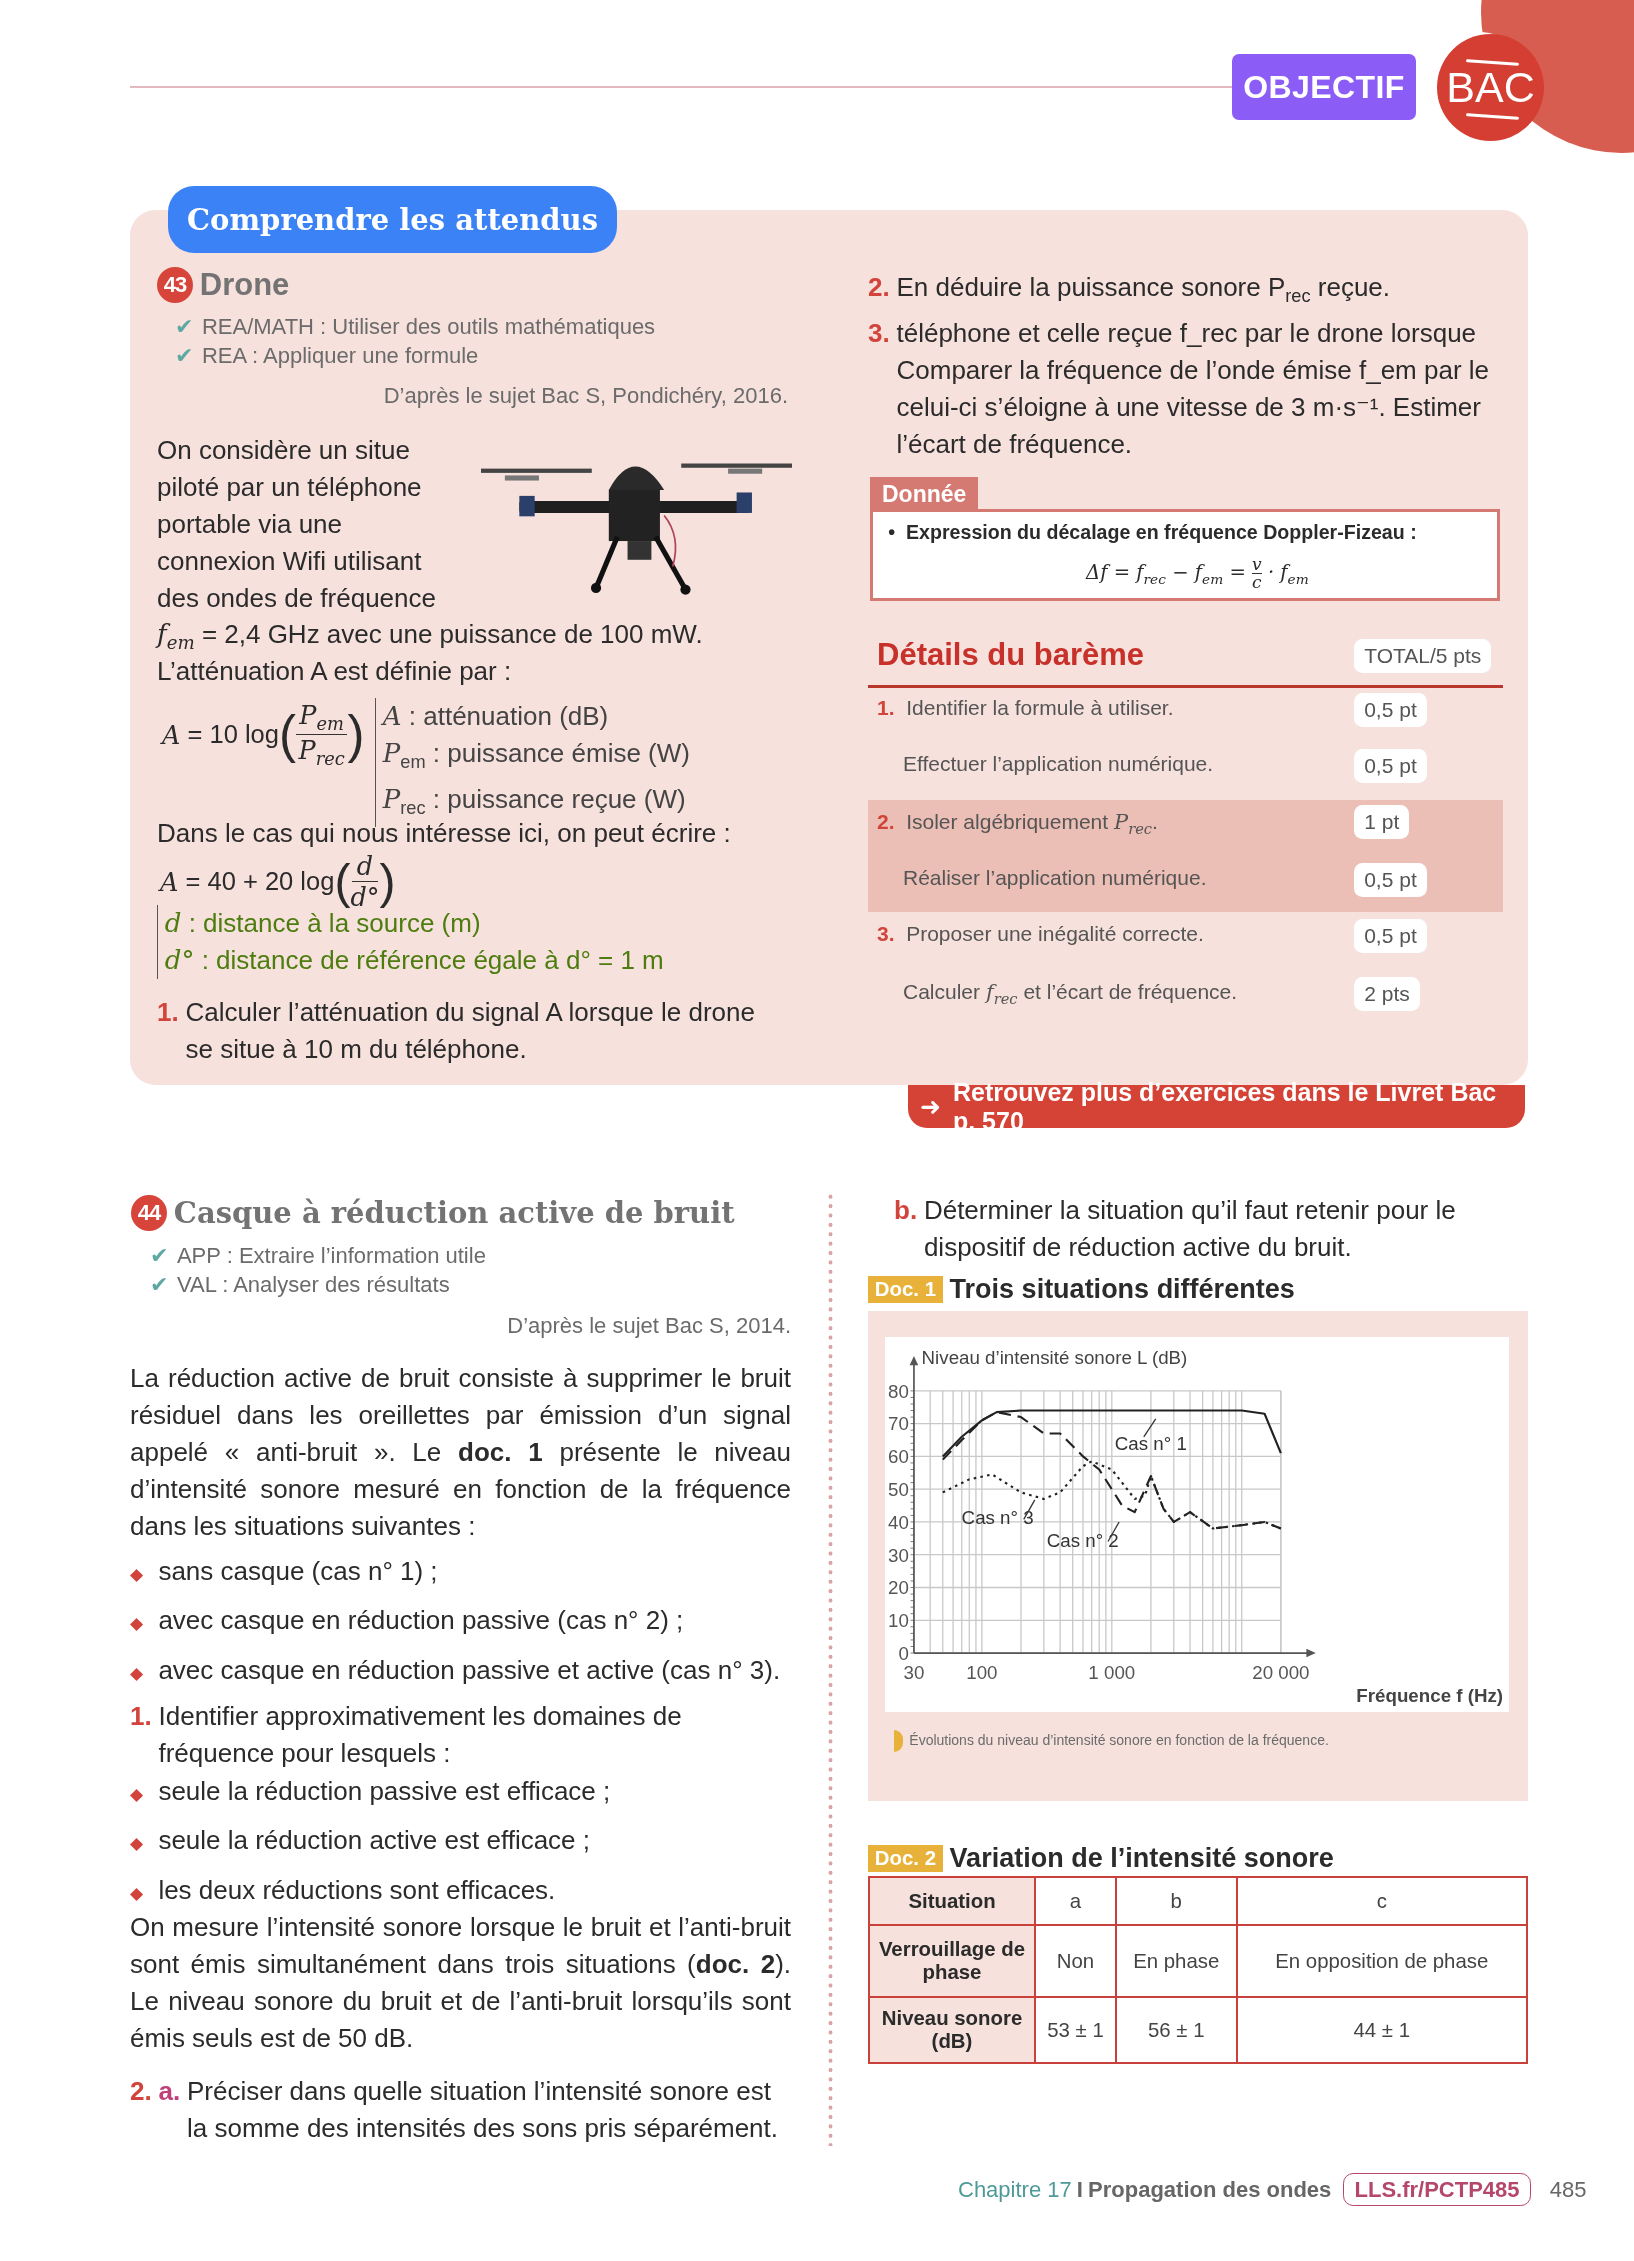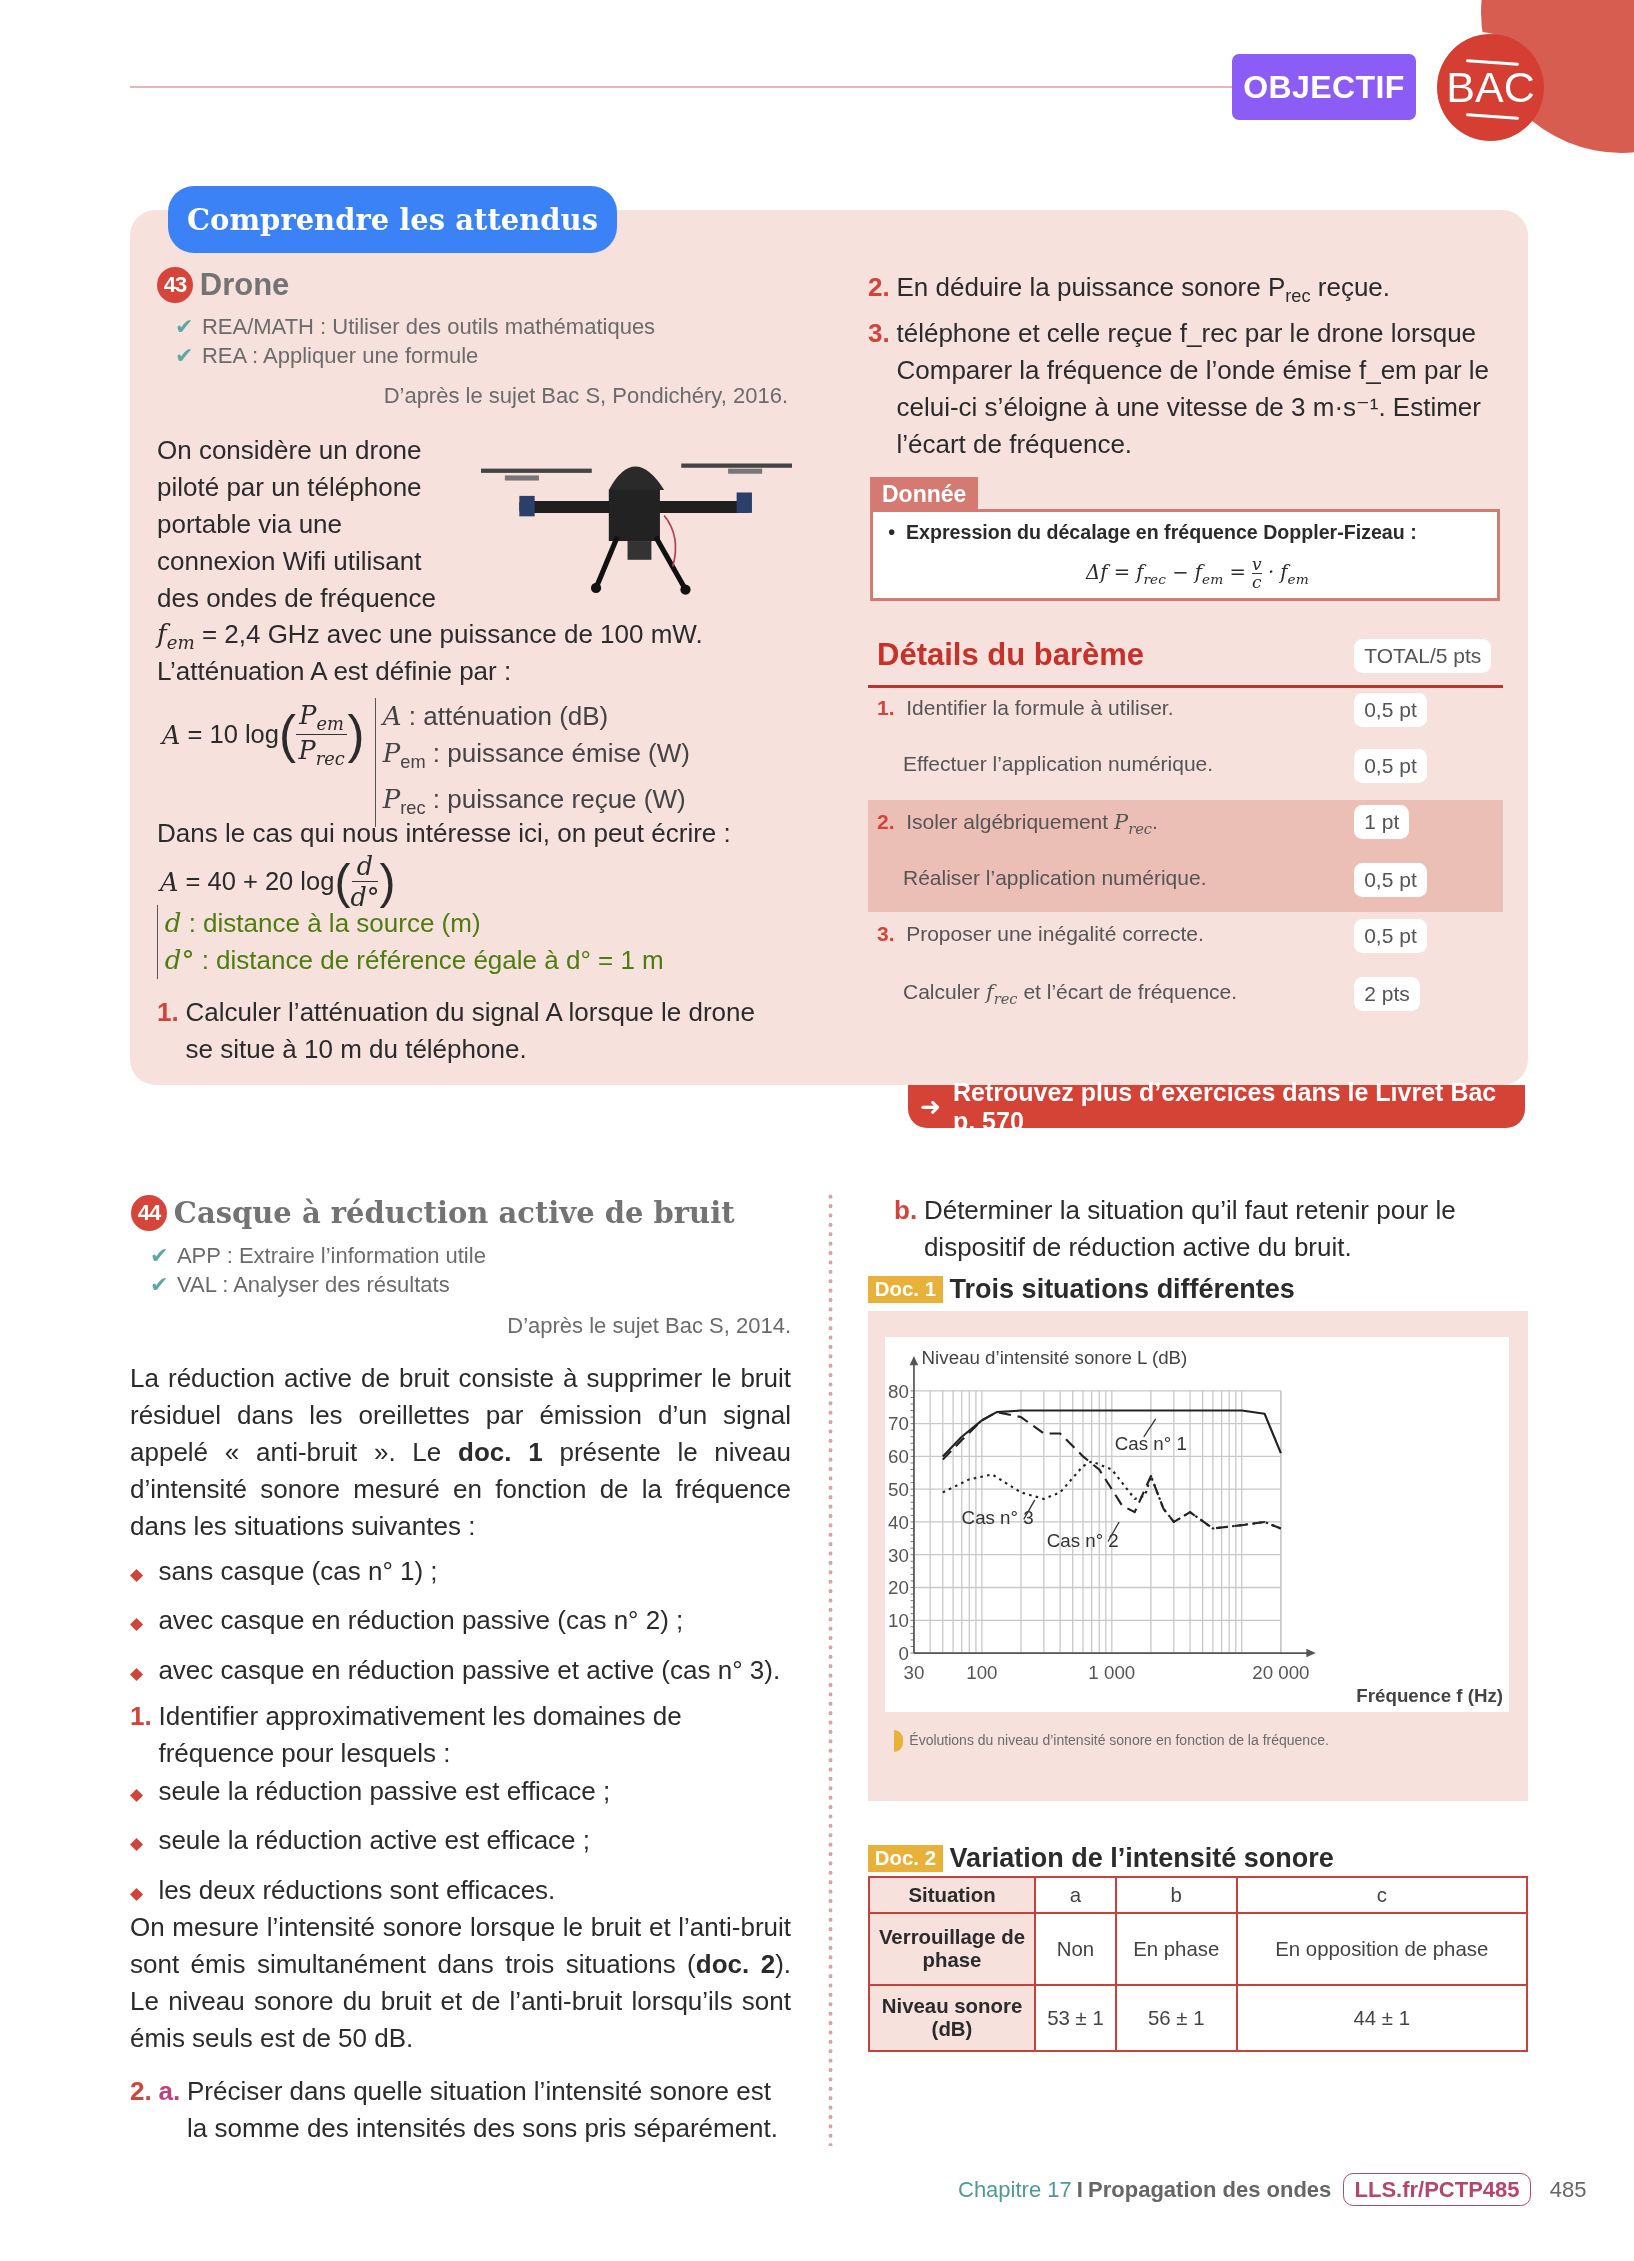--- a/index.html
+++ b/index.html
@@ -83,21 +83,21 @@
   <div class="ex-num">43</div>
   <div class="ex-title">Drone</div>
 </div>
 <div class="abs skill" style="left:175px;top:312px;">
   <div><span class="chk">✔</span><span>REA/MATH : Utiliser des outils mathématiques</span></div>
   <div><span class="chk">✔</span><span>REA : Appliquer une formule</span></div>
 </div>
 <div class="abs source" style="left:341px;top:383px;width:447px;">D’après le sujet Bac S, Pondichéry, 2016.</div>
 
 <div class="abs body" style="left:157px;top:432px;width:358px;">
-  <div>On considère un drone</div>
+  <div>On considère un situe</div>
   <div>piloté par un téléphone</div>
   <div>portable via une</div>
   <div>connexion Wifi utilisant</div>
   <div>des ondes de fréquence</div>
 </div>
 
 <svg class="abs" style="left:481px;top:443px;" width="311" height="162" viewBox="0 0 365 190">
   <rect x="0" y="30" width="130" height="5" fill="#444"></rect>
   <rect x="235" y="24" width="130" height="5" fill="#444"></rect>
   <rect x="28" y="38" width="40" height="6" fill="#777"></rect>
@@ -388,21 +388,21 @@
   <span class="cap-mark"></span><span>Évolutions du niveau d’intensité sonore en fonction de la fréquence.</span>
 </div>
 
 <div class="abs" style="left:868px;top:1843px;display:flex;align-items:center;">
   <span class="doc-tag">Doc. 2</span>
   <span class="doc-title">Variation de l’intensité sonore</span>
 </div>
 
 <table class="abs doc2" style="left:868px;top:1876px;width:660px;">
   <tbody>
-      <tr style="height:36px;padding-left:20px;">
+      <tr style="height:48px;padding-left:20px;">
     <td class="hd" style="width:162px;">Situation</td>
     <td>a</td>
     <td>b</td>
     <td>c</td>
   </tr>
   <tr style="height:72px;">
     <td class="hd">Verrouillage de phase</td>
     <td>Non</td>
     <td>En phase</td>
     <td>En opposition de phase</td>

